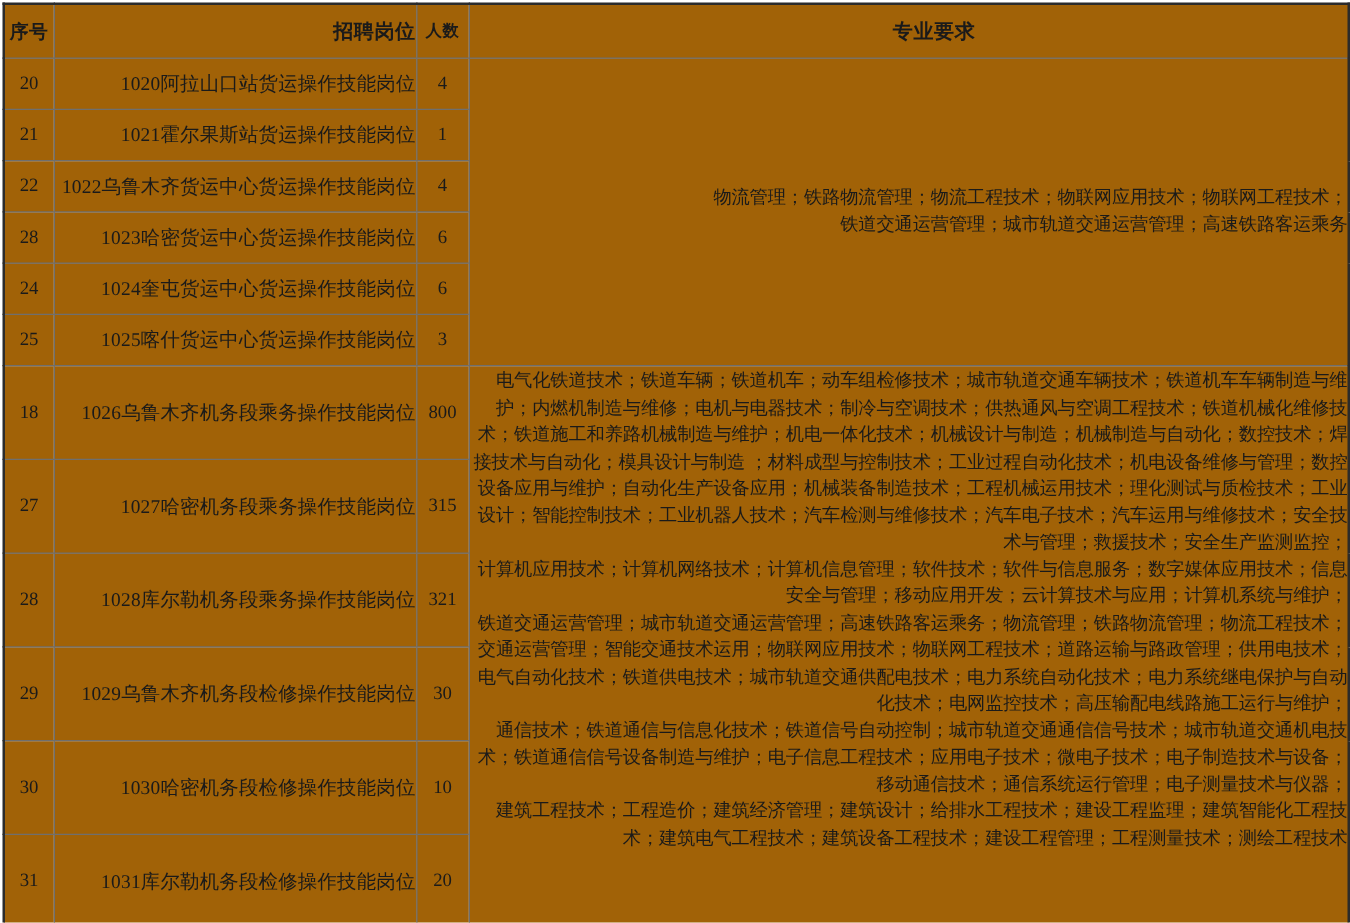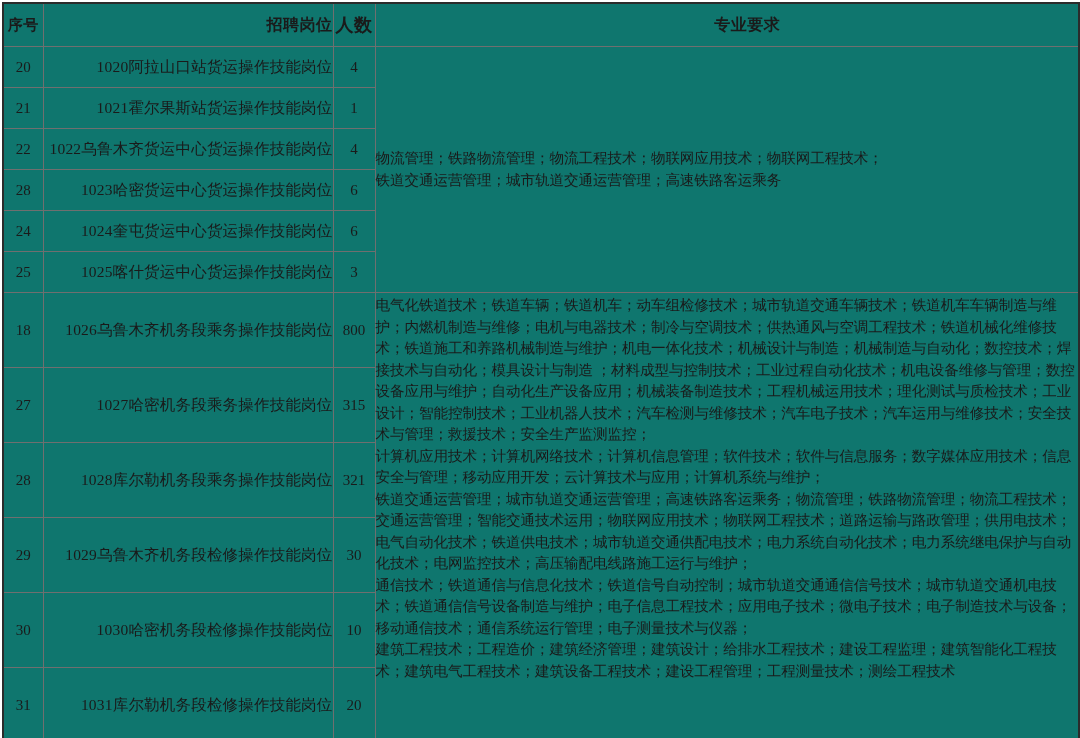--- a/index.html
+++ b/index.html
@@ -28,41 +28,41 @@
     table-layout: fixed;
     width: 1076px;
     border: 2px solid #2b2b2b;
   }
 
   table.recruit-table td,
   table.recruit-table th {
     border: 1px solid #6f6f6f;
     padding: 0;
     vertical-align: middle;
-    background: #0f766e;
+    background: #a16207;
   }
 
   
   col.c-seq   { width: 40px; }
   col.c-post  { width: 290px; }
   col.c-count { width: 42px; }
   col.c-major { width: 704px; }
 
   
   thead th {
     height: 42px;
     text-align: center;
     font-weight: bold;
     font-size: 16px;
     letter-spacing: 0.5px;
     border-bottom: 2px solid #2b2b2b;
   }
   thead th.h-seq   { font-size: 15px; }
   thead th.h-post  { font-size: 16px; text-align: right; }
-  thead th.h-count { font-size: 18px; }
+  thead th.h-count { font-size: 13px; }
   thead th.h-major { font-size: 16px; padding-left: 41px; }
 
   
   td.seq {
     text-align: center;
     font-size: 15px;
     font-family: "Liberation Serif", "DejaVu Serif", serif;
   }
   td.post {
     text-align: right;
@@ -80,20 +80,21 @@
     font-size: 14.6px;
     line-height: 21.5px;
     padding: 0 4px 0 3px;
     vertical-align: middle;
     letter-spacing: -0.1px;
     word-break: break-all;
   }
   td.major .mj-line {
     display: block;
     white-space: pre-wrap;
+    text-align: right;
   }
   td.major.mj-block {
     vertical-align: top;
     padding-top: 2px;
   }
 
   
   tr.r-small td { height: 40px; }
   tr.r-tall  td { height: 74px; }
 </style>

